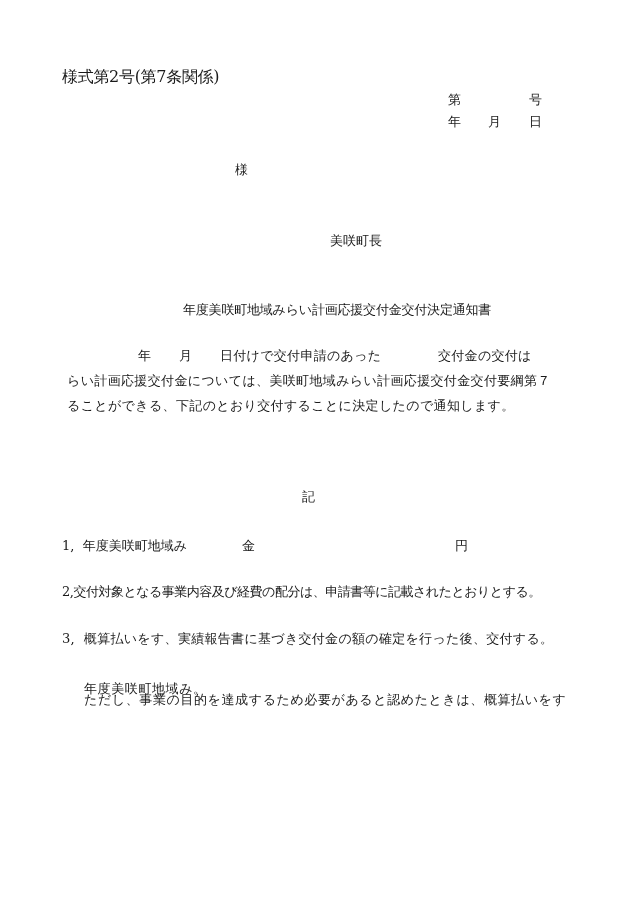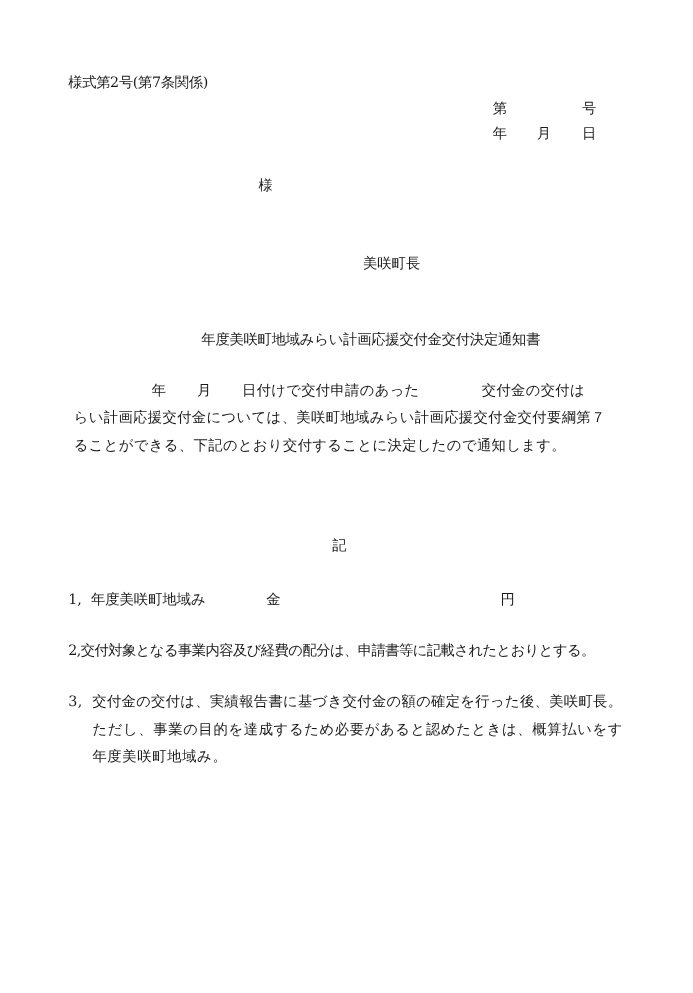--- a/index.html
+++ b/index.html
@@ -10,39 +10,39 @@
     body {
       width: 630px;
       height: 903px;
       position: relative;
       overflow: hidden;
       font-family: "DejaVu Serif", "Liberation Serif", serif;
       color: #1a1a1a;
       font-size: 13px;
     }
     .abs { position: absolute; white-space: nowrap; line-height: 1; }
-    .form-no { left: 62px; top: 69px; font-size: 13px; letter-spacing: -0.3px; }
+    .form-no { left: 62px; top: 69px; font-size: 16px; letter-spacing: -0.3px; }
     .doc-no-dai { left: 448px; top: 93px; }
     .doc-no-go { left: 529px; top: 93px; }
     .date-nen { left: 448px; top: 115px; }
     .date-tsuki { left: 488px; top: 115px; }
     .date-hi { left: 529px; top: 115px; }
     .sama { left: 235px; top: 163px; }
     .mayor { left: 330px; top: 234px; }
     .title { left: 183px; top: 303px; letter-spacing: -0.2px; }
     .body-line { left: 67px; font-size: 13px; letter-spacing: 0.35px; }
     .body-l2 { top: 374px; }
     .body-l3 { top: 399px; }
     .ki { left: 302px; top: 490px; }
     .item1 { left: 62px; top: 539px; }
     .item1-kin { left: 242px; top: 539px; }
     .item1-yen { left: 455px; top: 539px; }
     .item2 { left: 62px; top: 585px; letter-spacing: -0.5px; }
     .item3-l1 { left: 62px; top: 632px; letter-spacing: 0.3px; }
-    .item3-l2 { left: 84px; top: 657px; letter-spacing: 0.6px; }
+    .item3-l2 { left: 84px; top: 693px; letter-spacing: 0.6px; }
     .item3-l3 { left: 84px; top: 682px; letter-spacing: 0.6px; }
   </style>
 </head>
 <body>
 
 <div>
   <div class="abs form-no">様式第2号(第7条関係)</div>
 
   <div class="abs doc-no-dai">第</div>
   <div class="abs doc-no-go">号</div>
@@ -70,17 +70,17 @@
 
   <div>
     <div class="abs item1" style="white-space:pre;">1,  年度美咲町地域み</div>
     <div class="abs item1-kin">金</div>
     <div class="abs item1-yen">円</div>
   </div>
 
   <div class="abs item2">2,交付対象となる事業内容及び経費の配分は、申請書等に記載されたとおりとする。</div>
 
   <div>
-    <div class="abs item3-l1" style="white-space:pre;">3,  交付金の交付は、実績報告書に基づき交付金の額の確定を行った後、美咲町長。</div>
+    <div class="abs item3-l1" style="white-space:pre;">3,  概算払いをす、実績報告書に基づき交付金の額の確定を行った後、交付する。</div>
     <div class="abs item3-l2">ただし、事業の目的を達成するため必要があると認めたときは、概算払いをす</div>
     <div class="abs item3-l3">年度美咲町地域み。</div>
   </div>
 </div>
 
 </body></html>

